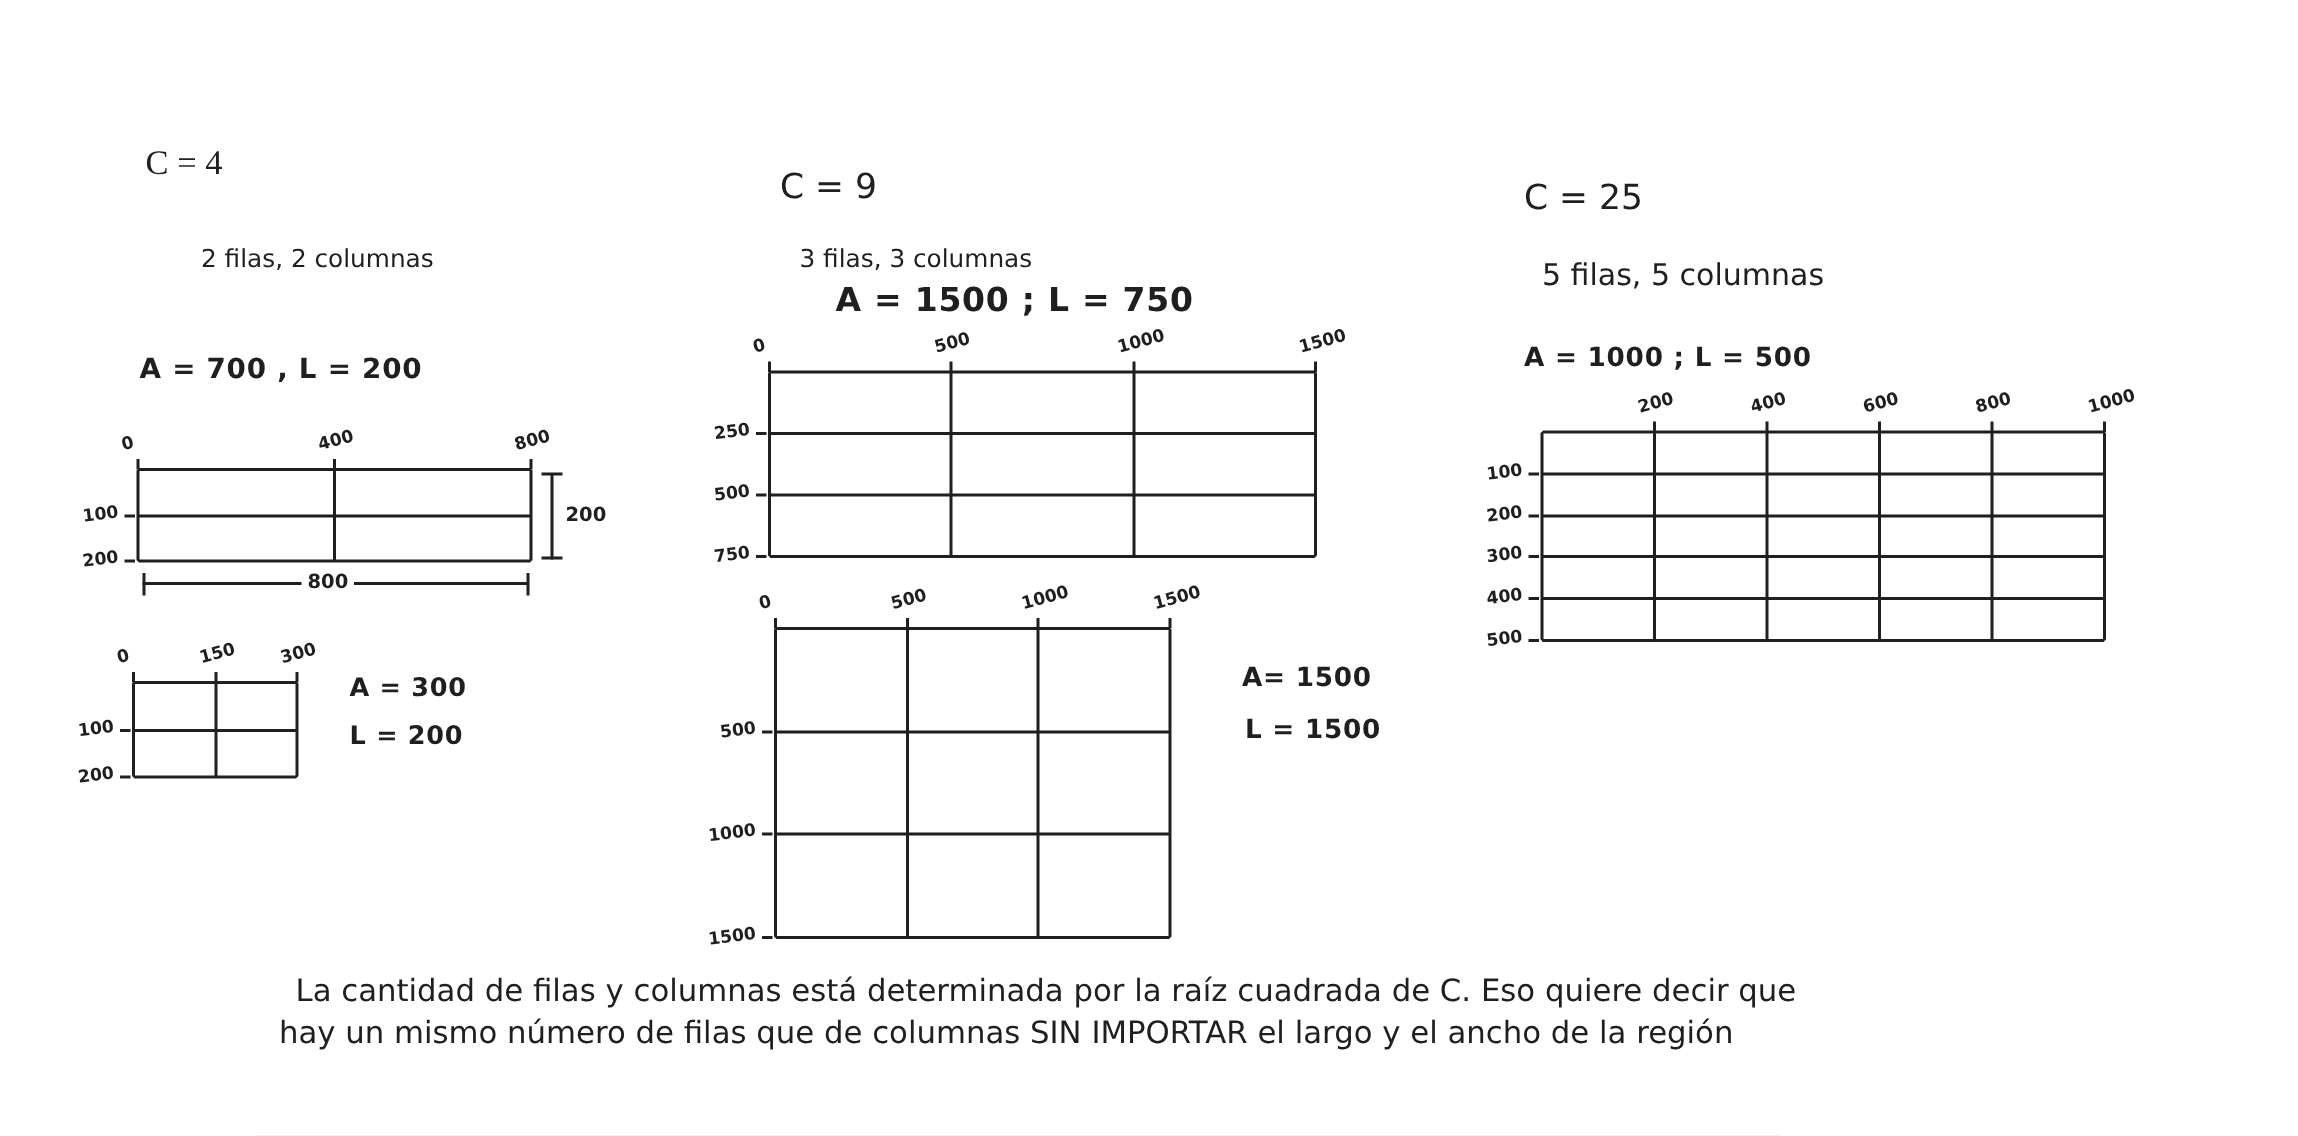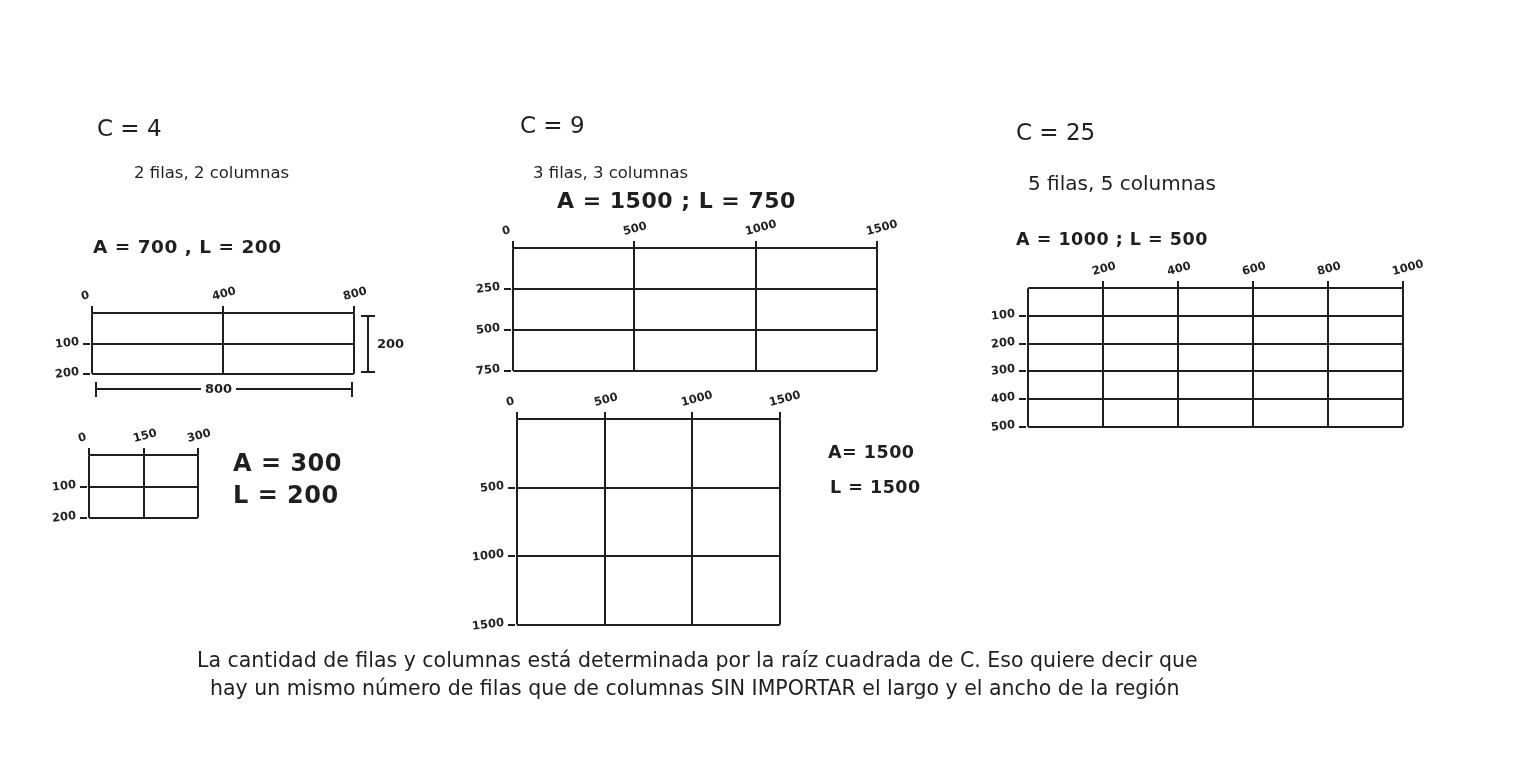--- a/index.html
+++ b/index.html
@@ -7,21 +7,21 @@
   .canvas {
     position:relative; width:1532px; height:757px; margin:0 auto;
     background:var(--bg); overflow:hidden;
     font-family:"DejaVu Sans", sans-serif; color:var(--ink);
   }
   .abs { position:absolute; white-space:nowrap; }
   .title { font-size:21px; letter-spacing:.2px; }
   .heading { font-size:23px; }
   .subheading { font-size:16.5px; }
   .params { font-size:18.5px; font-weight:700; letter-spacing:.5px; }
-  .sidelabel { font-size:24px; font-weight:700; letter-spacing:.5px; }
+  .sidelabel { font-size:17px; font-weight:700; letter-spacing:.5px; }
   .footer-line { font-size:20.5px; }
   .grid { position:absolute; }
   .gl-h, .gl-v { position:absolute; background:var(--ink); border-radius:2px; }
   .gl-h { height:2px; }
   .gl-v { width:2px; }
   .tick-top { position:absolute; width:2px; height:7px; background:var(--ink); }
   .tick-left { position:absolute; width:7px; height:2px; background:var(--ink); }
   .lbl-top {
     position:absolute; font-size:11.5px; font-weight:700;
     transform:rotate(-15deg); transform-origin:left bottom;
@@ -38,40 +38,40 @@
     position:absolute; font-size:13px; font-weight:700; background:var(--bg);
     padding:0 4px; line-height:15px;
   }
 </style>
 </head>
 <body>
 
 <div class="canvas">
 
 
-  <div class="abs heading" style="left:97px; top:115px;">C = 4</div>
+  <div class="abs heading" style="left:97px; top:96px;font-family:Liberation Serif, serif;">C = 4</div>
   <div class="abs subheading" style="left:134px; top:163px;">2 filas, 2 columnas</div>
   <div class="abs params" style="left:93px; top:236px;">A = 700 ,   L = 200</div>
 
   <div class="abs heading" style="left:520px; top:112px;">C = 9</div>
   <div class="abs subheading" style="left:533px; top:163px;">3 filas, 3 columnas</div>
   <div class="abs params" style="left:557px; top:188px; font-size:22px;">A = 1500 ;   L = 750</div>
 
   <div class="abs heading" style="left:1016px; top:119px;">C = 25</div>
   <div class="abs subheading" style="left:1028px; top:171px; font-size:20px;">5 filas, 5 columnas</div>
   <div class="abs params" style="left:1016px; top:229px; font-size:17.5px;">A = 1000  ;   L = 500</div>
 
   <div class="abs sidelabel" style="left:233px; top:449px;">A = 300</div>
   <div class="abs sidelabel" style="left:233px; top:481px;">L = 200</div>
 
   <div class="abs sidelabel" style="left:828px; top:442px; font-size:17.5px;">A= 1500</div>
   <div class="abs sidelabel" style="left:830px; top:477px; font-size:17.5px;">L = 1500</div>
 
   <div class="abs footer-line" style="left:197px; top:648px;">La cantidad de filas y columnas está determinada por la raíz cuadrada de C. Eso quiere decir que</div>
-  <div class="abs footer-line" style="left:210px; top:676px;">hay un mismo número de filas que de columnas SIN IMPORTAR el largo y el ancho de la región</div>
+  <div class="abs footer-line" style="left:186px; top:676px;">hay un mismo número de filas que de columnas SIN IMPORTAR el largo y el ancho de la región</div>
 
   <div id="grid-layer">
       <div class="grid" style="left: 92px; top: 313px; width: 262px; height: 61px;">
         <div class="gl-h" style="left: 0px; top: -1px; width: 262px;"></div>
         <div class="gl-h" style="left: 0px; top: 29.5px; width: 262px;"></div>
         <div class="gl-h" style="left: 0px; top: 60px; width: 262px;"></div>
         <div class="gl-v" style="left: -1px; top: 0px; height: 61px;"></div>
         <div class="gl-v" style="left: 130px; top: 0px; height: 61px;"></div>
         <div class="gl-v" style="left: 261px; top: 0px; height: 61px;"></div>
         <div class="tick-top" style="left: -1px; top: -7px;"></div>

